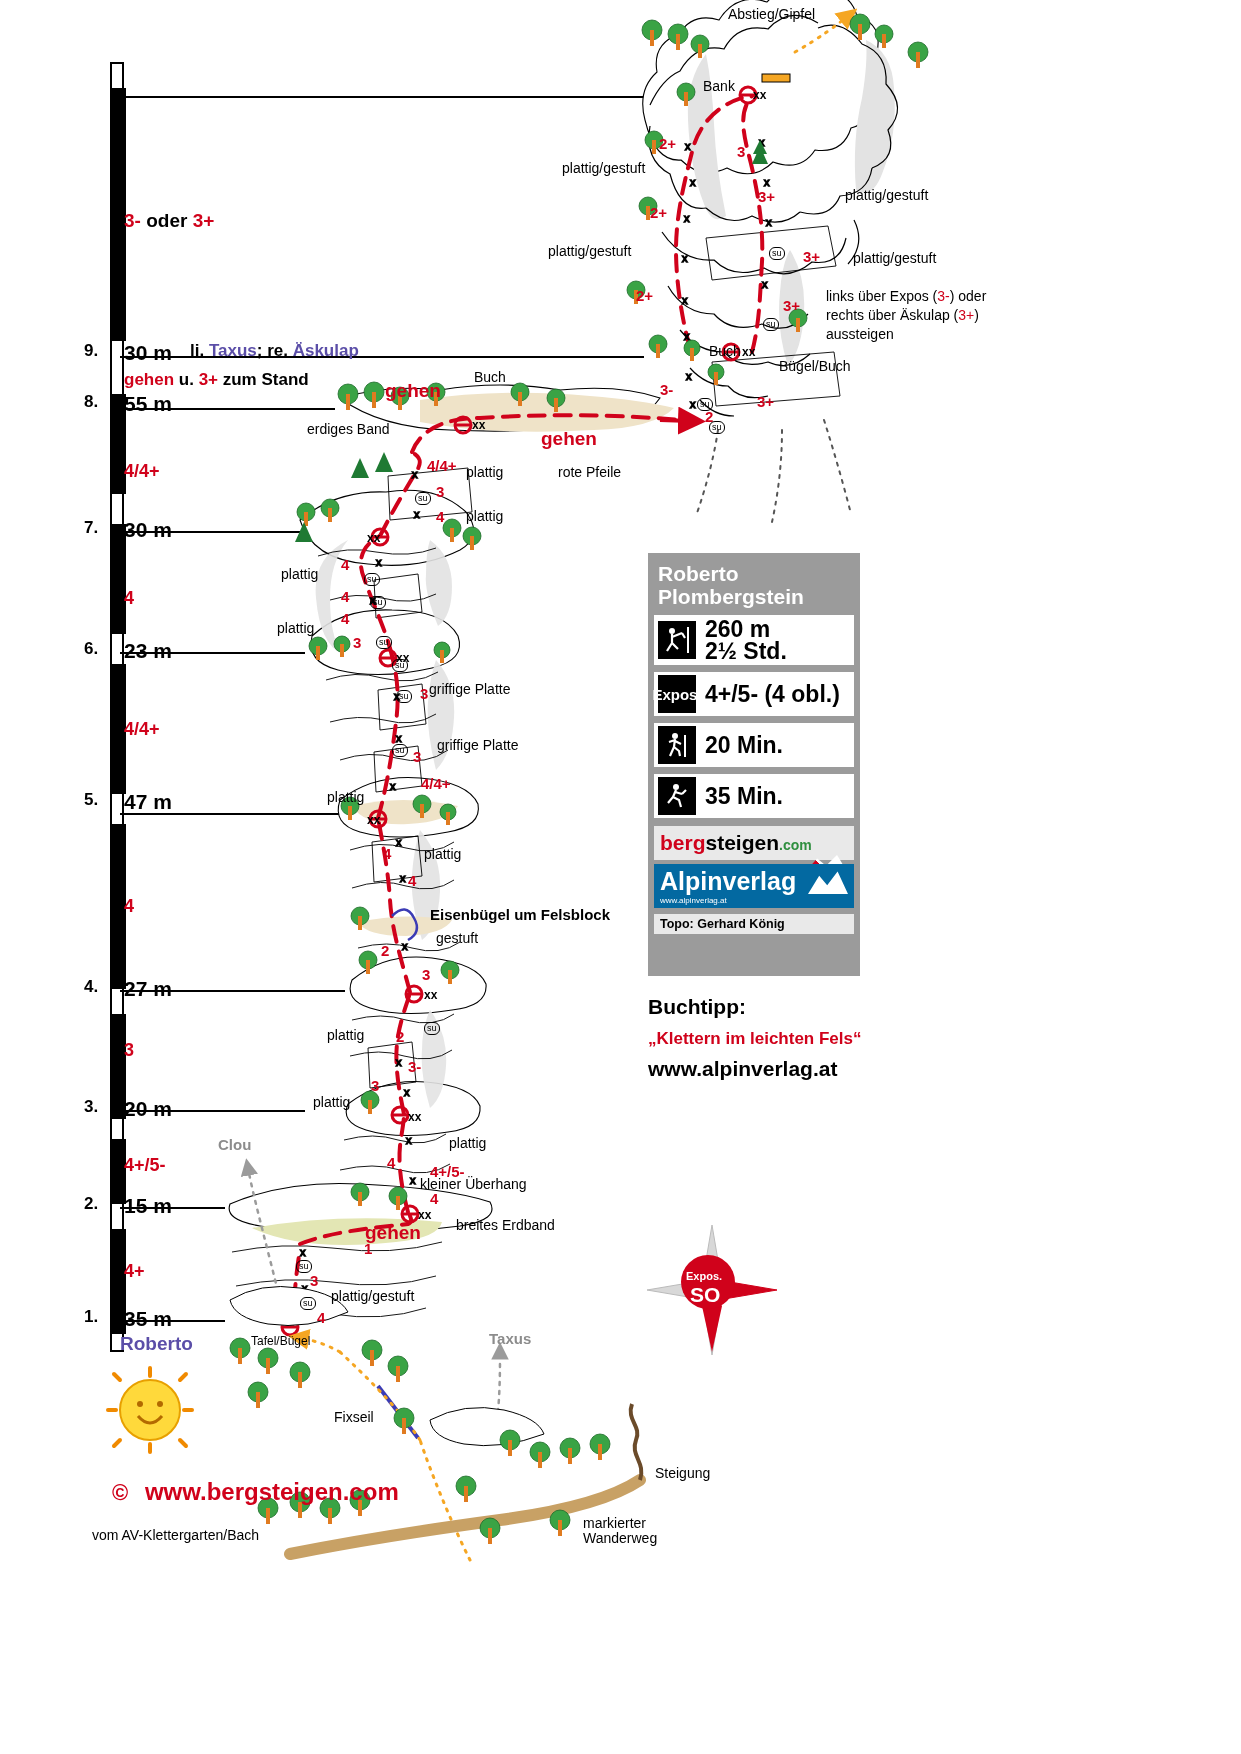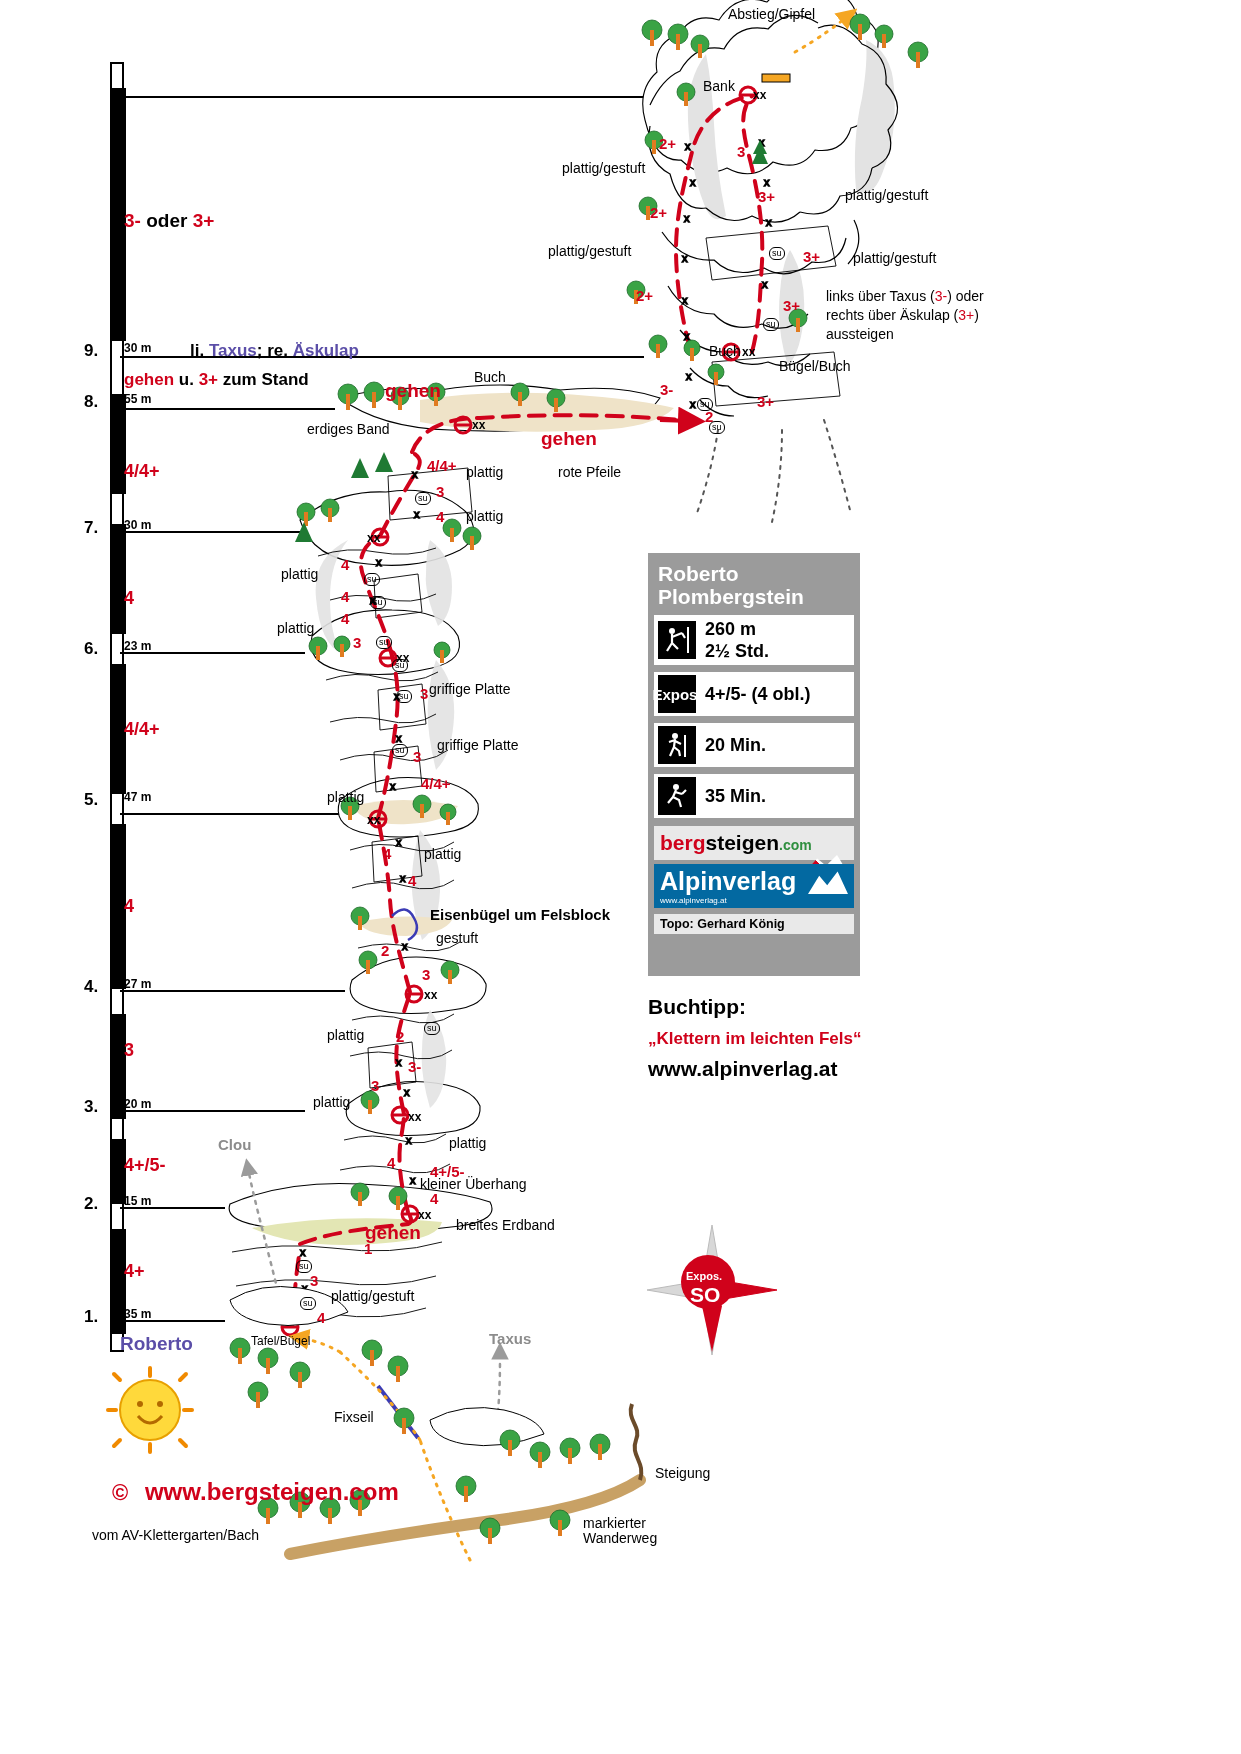--- a/index.html
+++ b/index.html
@@ -3,33 +3,33 @@
 <meta charset="utf-8">
 <style>
   html,body{margin:0;padding:0;background:#fff;}
   body{width:1241px;height:1754px;position:relative;font-family:"Liberation Sans",sans-serif;overflow:hidden;}
   .abs{position:absolute;}
   .txt{position:absolute;white-space:nowrap;}
   
   #scale-rail{position:absolute;left:110px;top:62px;width:14px;height:1290px;border:2px solid #000;box-sizing:border-box;}
   .rail-black{position:absolute;left:0;width:14px;background:#000;}
   .pitch-num{position:absolute;font-weight:bold;font-size:17px;color:#000;}
-  .pitch-len{position:absolute;font-weight:bold;font-size:12px;color:#000;}
+  .pitch-len{position:absolute;font-weight:bold;font-size:21px;color:#000;}
   .grade{position:absolute;font-weight:bold;font-size:18px;color:#d0021b;}
   .hline{position:absolute;height:2px;background:#000;}
   
   .red{color:#d0021b;}
   .redb{color:#d0021b;font-weight:bold;}
   .blk{color:#000;}
   
   #infobox{position:absolute;left:648px;top:553px;width:212px;height:423px;background:#9b9b9b;}
   #infobox .title{color:#fff;font-weight:bold;font-size:21px;line-height:23px;padding:9px 0 0 10px;}
   .inforow{display:flex;align-items:center;background:#fff;margin:7px 6px 0 6px;padding:3px 4px;}
   .icn{width:38px;height:38px;background:#000;color:#fff;display:flex;align-items:center;justify-content:center;font-size:19px;font-weight:bold;flex:none;}
-  .ival{font-weight:bold;font-size:18px;margin-left:9px;line-height:22px;}
+  .ival{font-weight:bold;font-size:23px;margin-left:9px;line-height:22px;}
   .logo1{margin:8px 6px 0 6px;background:#e9e9e9;padding:5px 6px;font-weight:bold;font-size:21px;}
   .logo2{margin:4px 6px 0 6px;background:#0369a1;color:#fff;font-weight:bold;font-size:25px;padding:3px 6px;position:relative;}
   .topo{margin:6px 6px 0 6px;background:#e9e9e9;font-weight:bold;font-size:12.5px;padding:3px 6px;}
 </style>
 </head>
 <body>
 
 <div id="scale-rail">
   <div class="rail-black" style="top:24px;height:253px;"></div>
   <div class="rail-black" style="top:330px;height:100px;"></div>
@@ -557,21 +557,21 @@
   <g transform="translate(712,1290)">
     <polygon points="0,-65 9,-12 0,0 -9,-12" fill="#d8d8d8" stroke="#bbb"></polygon>
     <polygon points="0,65 9,12 0,0 -9,12" fill="#d8d8d8" stroke="#bbb"></polygon>
     <polygon points="-65,0 -12,9 0,0 -12,-9" fill="#d8d8d8" stroke="#bbb"></polygon>
     <polygon points="65,0 12,9 0,0 12,-9" fill="#d0021b" stroke="#d0021b"></polygon>
     <polygon points="0,62 10,16 0,0 -10,16" fill="#d0021b"></polygon>
     <circle cx="-4" cy="-8" r="27" fill="#d0021b"></circle>
   </g>
 </svg>
 
-<div class="txt" style="left:826px;top:288px;font-size:14px;"><span>links über Taxus (</span><span class="red">3-</span><span>) oder</span></div>
+<div class="txt" style="left:826px;top:288px;font-size:14px;"><span>links über Expos (</span><span class="red">3-</span><span>) oder</span></div>
 <div class="txt" style="left:826px;top:307px;font-size:14px;"><span>rechts über Äskulap (</span><span class="red">3+</span><span>)</span></div>
 <div class="txt" style="left:826px;top:326px;font-size:14px;">aussteigen</div>
 
 <div class="txt" style="left:686px;top:1270px;font-size:11px;font-weight:bold;color:#fff;">Expos.</div>
 <div class="txt" style="left:690px;top:1283px;font-size:21px;font-weight:bold;color:#fff;">SO</div>
 
 <div id="infobox">
   <div class="title">
     <div>Roberto</div>
     <div>Plombergstein</div>

